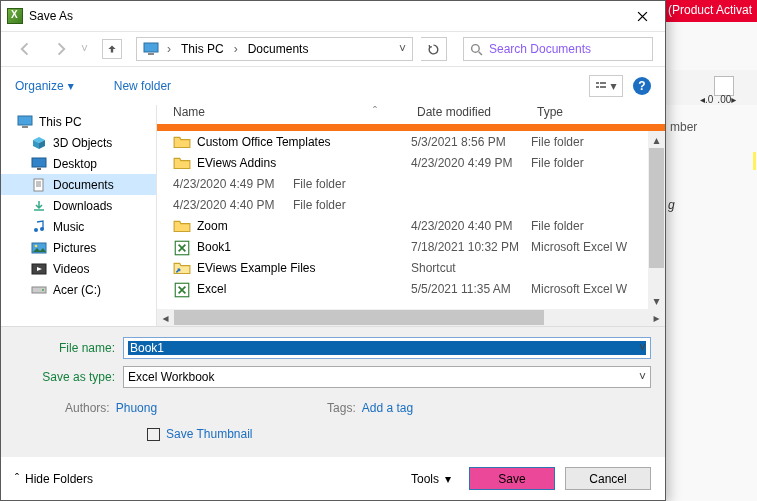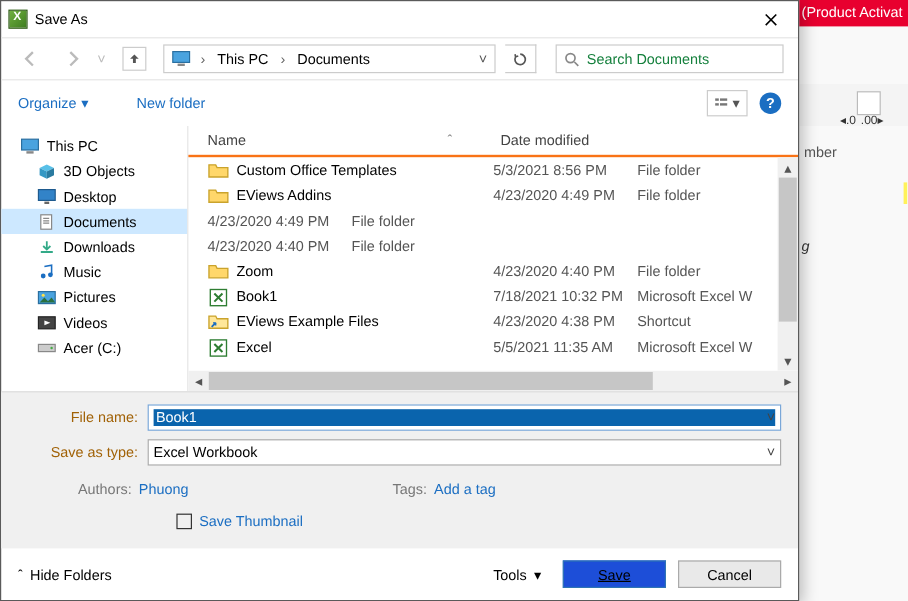--- a/index.html
+++ b/index.html
@@ -18,71 +18,71 @@
 .titlebar .close svg { width:11px; height:11px; }
 .navbar { height: 36px; border-top:1px solid #e5e5e5; border-bottom:1px solid #e5e5e5; display:flex; align-items:center; padding: 0 12px; gap:8px; }
 .nav-arrow { width:20px;height:20px;display:flex;align-items:center;justify-content:center;color:#999;margin:0 3px;}
 .nav-up { width:20px;height:20px;border:1px solid #ccc;display:flex;align-items:center;justify-content:center;margin-left:6px;}
 .addrbox { flex:1; height:24px; border:1px solid #ccc; display:flex; align-items:center; padding:0 6px; gap:4px; margin-left:6px;}
 .addrbox .pc-icon{width:16px;height:14px;display:inline-block;}
 .addrbox .crumb{padding:0 2px;}
 .addrbox .chev{color:#666;padding:0 4px;}
 .addrbox .dd{margin-left:auto;color:#555;}
 .refresh{width:26px;height:24px;border:1px solid #ccc;border-left:none;display:flex;align-items:center;justify-content:center;margin-right:8px;}
-.searchbox{width:190px;height:24px;border:1px solid #ccc;display:flex;align-items:center;padding:0 6px;gap:6px;color:#15803d;}
+.searchbox{width:190px;height:24px;border:1px solid #ccc;display:flex;align-items:center;padding:0 6px;gap:6px;color:#8b5cf6;}
 .toolbar{height:38px;display:flex;align-items:center;padding:0 14px;gap:40px;}
 .toolbar .org{color:#1b6ec2;display:flex;align-items:center;gap:4px;}
 .toolbar .newf{color:#1b6ec2;}
 .toolbar .right{margin-left:auto;display:flex;align-items:center;gap:10px;}
 .toolbar .viewbtn{width:34px;height:22px;border:1px solid #ccc;display:flex;align-items:center;justify-content:center;gap:3px;}
 .toolbar .help{width:18px;height:18px;border-radius:50%;background:#1b6ec2;color:#fff;display:flex;align-items:center;justify-content:center;font-weight:bold;}
 .body{flex:1;display:flex;min-height:0;}
 .sidebar{width:156px;border-right:1px solid #e5e5e5;padding:6px 0;overflow:hidden;}
 .side-item{height:21px;display:flex;align-items:center;padding-left:16px;gap:6px;cursor:pointer;}
 .side-sub{padding-left:30px;}
 .side-item.sel{background:#cde8ff;}
 .side-ico{width:16px;height:16px;display:inline-block;}
 .filepane{flex:1;display:flex;flex-direction:column;min-width:0;}
-.colhdr{height:26px;border-bottom:2px solid #f97316;display:flex;align-items:center;padding-left:16px;position:relative;}
+.colhdr{height:26px;border-bottom:7px solid #f97316;display:flex;align-items:flex-start;padding-left:16px;position:relative;}
 .colhdr .col{color:#444;}
 .colhdr .c1{flex:0 0 244px;display:flex;align-items:center;gap:4px;}
 .colhdr .c2{flex:0 0 120px;}
 .colhdr .c3{flex:1;}
 .colhdr .sort{color:#888;margin-left:auto;margin-right:40px;}
 .filelist{flex:1;overflow:hidden;position:relative;}
 .row{height:21px;display:flex;align-items:center;padding-left:16px;}
 .row .ico{width:18px;height:16px;margin-right:6px;display:inline-block;}
 .row .c1{flex:0 0 238px;display:flex;align-items:center;}
 .row .c2{flex:0 0 120px;color:#555;}
 .row .c3{flex:1;color:#555;white-space:nowrap;overflow:hidden;}
 .vscroll{position:absolute;right:0;top:0;width:17px;height:100%;background:#f0f0f0;}
 .vscroll .thumb{position:absolute;left:1px;width:15px;background:#c6c6c6;}
 .vscroll .arr{position:absolute;left:0;width:17px;height:17px;display:flex;align-items:center;justify-content:center;color:#555;}
 .hscroll{height:17px;background:#f0f0f0;display:flex;align-items:center;}
 .hscroll .arr{width:17px;height:17px;display:flex;align-items:center;justify-content:center;color:#555;}
 .hscroll .track{flex:1;position:relative;height:17px;}
 .hscroll .thumb{position:absolute;height:15px;top:1px;background:#c6c6c6;}
 .bottom{background:#f0f0f0;border-top:1px solid #ddd;padding:10px 14px 10px 14px;}
 .formrow{display:flex;align-items:center;margin-bottom:7px;}
-.formrow .lbl{width:108px;text-align:right;padding-right:8px;color:#a16207;}
+.formrow .lbl{width:108px;text-align:right;padding-right:8px;color:#15803d;}
 .formrow .inpwrap{flex:1;height:22px;border:1px solid #7aa7d8;background:#fff;display:flex;align-items:center;padding:0 4px;position:relative;}
 .formrow.sel-type .inpwrap{border:1px solid #aaa;}
 .formrow .inp{border:none;outline:none;width:100%;}
 .formrow .inp.selblue{background:#0a64ad;color:#fff;padding:0 2px;display:inline-block;}
 .formrow .ddarrow{position:absolute;right:4px;color:#444;}
 .metarow{display:flex;padding:6px 0 6px 50px;gap:40px;color:#555;}
 .metarow .k{color:#777;margin-right:6px;}
 .metarow .v{color:#1b6ec2;}
 .chkrow{padding:6px 0 6px 132px;display:flex;align-items:center;gap:6px;color:#1b6ec2;}
 .chkrow .cb{width:13px;height:13px;border:1px solid #333;display:inline-block;}
 .btnbar{display:flex;align-items:center;padding:10px 14px;gap:10px;}
 .btnbar .hide{display:flex;align-items:center;gap:6px;cursor:pointer;}
 .btnbar .tools{margin-left:auto;display:flex;align-items:center;gap:6px;margin-right:8px;}
 .btnbar .btn{width:86px;height:23px;border:1px solid #aaa;background:#e9e9e9;display:flex;align-items:center;justify-content:center;cursor:pointer;}
-.btnbar .btn.primary{border:1px solid #2e74b5;background:#1d4ed8;text-decoration:underline;}
+.btnbar .btn.primary{border:1px solid #2e74b5;background:#ec4899;}
 </style>
 </head>
 <body>
 
 <div class="bg-grid"></div>
 <div class="bg-redband">(Product Activat</div>
 <div class="bg-tool">
   <span class="dd"></span>
 </div>
 <div style="position:absolute;left:700px;top:94px;display:flex;gap:4px;">
@@ -237,20 +237,21 @@
       </div>
     </div>
 
     <div class="filepane">
       <div class="colhdr">
         <div class="col c1">
           <span>Name</span>
           <span class="sort">ˆ</span>
         </div>
         <div class="col c2">Date modified</div>
+        <div class="col c3">Type</div>
       </div>
       <div class="filelist">
         <div id="rows">
             <div class="row">
               <div class="c1">
                 <span class="ico"><svg viewBox="0 0 16 14">
                     <path d="M1 3 L6 3 L7 5 L15 5 L15 12 L1 12 Z" fill="#ffd76a" stroke="#caa32c"></path>
                   </svg></span>
                 <span>Custom Office Templates</span>
               </div>
@@ -298,21 +299,20 @@
             </div>
             <div class="row">
               <div class="c1">
                 <span class="ico"><svg viewBox="0 0 16 14">
                     <path d="M1 3 L6 3 L7 5 L15 5 L15 12 L1 12 Z" fill="#ffe79a" stroke="#caa32c"></path>
                     <path d="M3 11 L6 8" stroke="#1b6ec2" stroke-width="1.4"></path>
                     <path d="M6 8 L6 10 M6 8 L4 8" stroke="#1b6ec2"></path>
                   </svg></span>
                 <span>EViews Example Files</span>
               </div>
-              <div class="c2">4/23/2020 4:38 PM</div>
               <div class="c3">Shortcut</div>
             </div>
             <div class="row">
               <div class="c1">
                 <span class="ico"><svg viewBox="0 0 16 16">
                     <rect x="2" y="2" width="12" height="12" fill="#fff" stroke="#2e7d32"></rect>
                     <path d="M5 5 L11 11 M11 5 L5 11" stroke="#2e7d32" stroke-width="1.5"></path>
                   </svg></span>
                 <span>Excel</span>
               </div>

